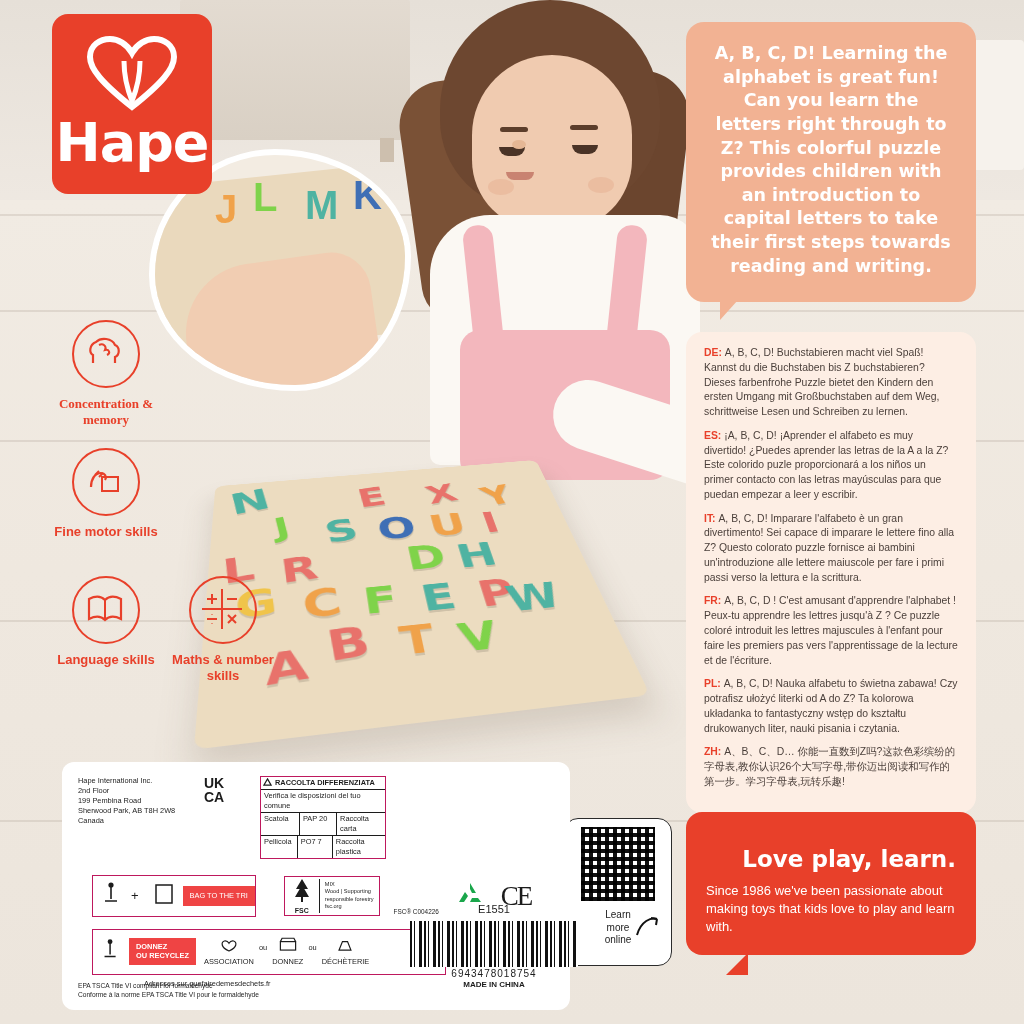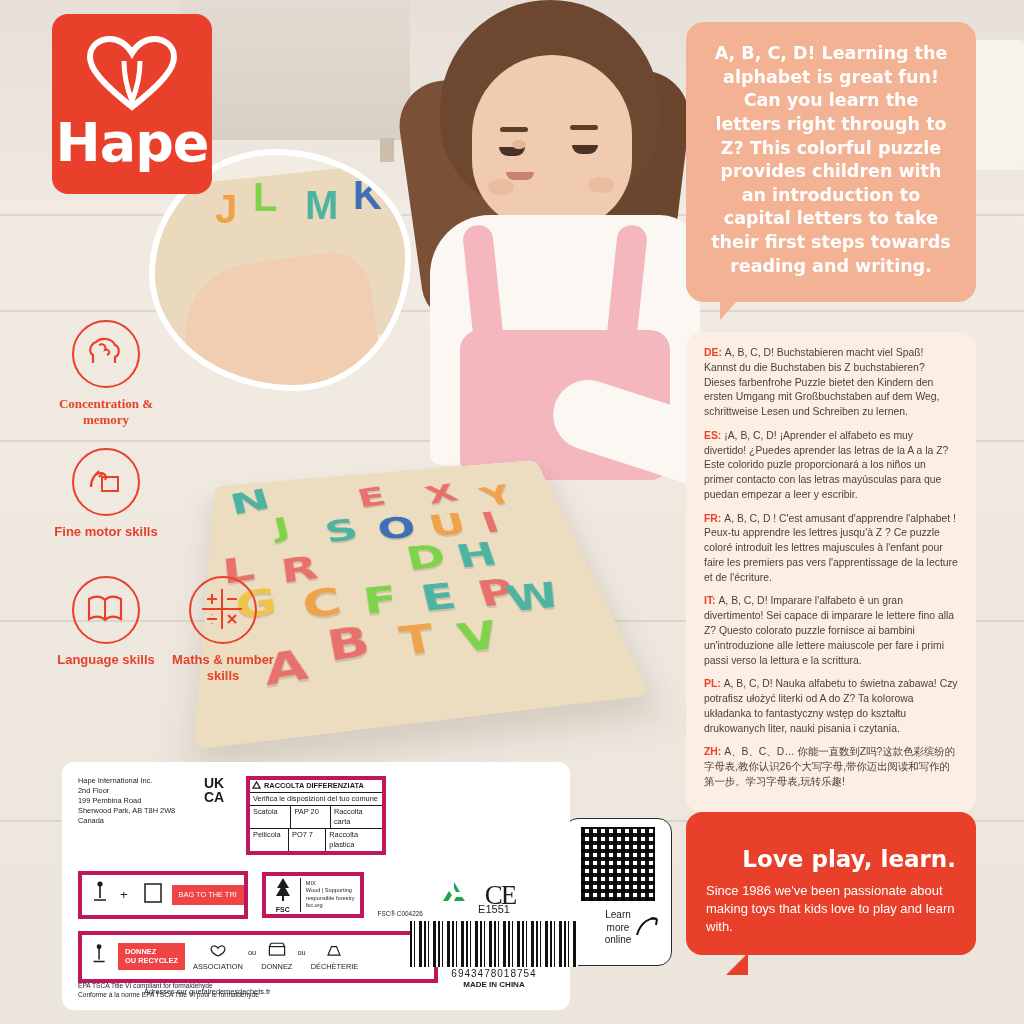--- a/index.html
+++ b/index.html
@@ -156,21 +156,21 @@
     background-blend-mode:multiply;}
   .qr-card .lm{font-size:10px;color:#222;text-align:center;line-height:1.25;margin-top:8px;}
   
   .legal{
     position:absolute;left:62px;top:762px;width:508px;height:248px;
     background:#fff;border-radius:12px;padding:14px 16px;box-sizing:border-box;
     font-size:7.4px;color:#1c1c1c;line-height:1.35;
   }
   .legal .cols{display:flex;gap:12px;}
   .legal .col{white-space:pre-line;}
-  .box{border:4px solid #be185d;}
+  .box{border:1px solid #be185d;margin-left:14px;}
   .black{background:#ef4444;color:#fff;}
   .barcode{
     height:46px;width:168px;
     background:repeating-linear-gradient(90deg,#111 0 2px,#fff 2px 4px,#111 4px 5px,#fff 5px 9px,#111 9px 12px,#fff 12px 14px);
   }
   .tiny{font-size:6.6px;}
 </style>
 </head>
 <body>
 
@@ -305,22 +305,22 @@
   </div>
 </div>
 
 <div class="bubble-peach">
   <span>A, B, C, D! Learning the alphabet is great fun! Can you learn the letters right through to Z? This colorful puzzle provides children with an introduction to capital letters to take their first steps towards reading  and writing.</span>
 </div>
 
 <div class="bubble-lang" id="lang-block">
     <p><b>DE: </b><span>A, B, C, D! Buchstabieren macht viel Spaß! Kannst du die Buchstaben bis Z buchstabieren? Dieses farbenfrohe Puzzle bietet den Kindern den ersten Umgang mit Großbuchstaben auf dem Weg, schrittweise Lesen und Schreiben zu lernen.</span></p>
     <p><b>ES: </b><span>¡A, B, C, D! ¡Aprender el alfabeto es muy divertido! ¿Puedes aprender las letras de la A a la Z? Este colorido puzle proporcionará a los niños un primer contacto con las letras mayúsculas para que puedan empezar a leer y escribir.</span></p>
+    <p><b>IT: </b><span>A, B, C, D! Imparare l'alfabeto è un gran divertimento! Sei capace di imparare le lettere fino alla Z? Questo colorato puzzle fornisce ai bambini un'introduzione alle lettere maiuscole per fare i primi passi verso la lettura e la scrittura.</span></p>
     <p><b>FR: </b><span>A, B, C, D ! C'est amusant d'apprendre l'alphabet ! Peux-tu apprendre les lettres jusqu'à Z ? Ce puzzle coloré introduit les lettres majuscules à l'enfant pour faire les premiers pas vers l'apprentissage de la lecture et de l'écriture.</span></p>
-    <p><b>IT: </b><span>A, B, C, D! Imparare l'alfabeto è un gran divertimento! Sei capace di imparare le lettere fino alla Z? Questo colorato puzzle fornisce ai bambini un'introduzione alle lettere maiuscole per fare i primi passi verso la lettura e la scrittura.</span></p>
     <p><b>PL: </b><span>A, B, C, D! Nauka alfabetu to świetna zabawa! Czy potrafisz ułożyć literki od A do Z? Ta kolorowa układanka to fantastyczny wstęp do kształtu drukowanych liter, nauki pisania i czytania.</span></p>
     <p><b>ZH: </b><span>A、B、C、D… 你能一直数到Z吗?这款色彩缤纷的字母表,教你认识26个大写字母,带你迈出阅读和写作的第一步。学习字母表,玩转乐趣!</span></p>
   </div>
 
 <div class="bubble-red">
   <h3>Love play, learn.</h3>
   <p>Since 1986 we've been passionate about making toys that kids love to play and learn with.</p>
 </div>
 
 <div class="qr-card">

